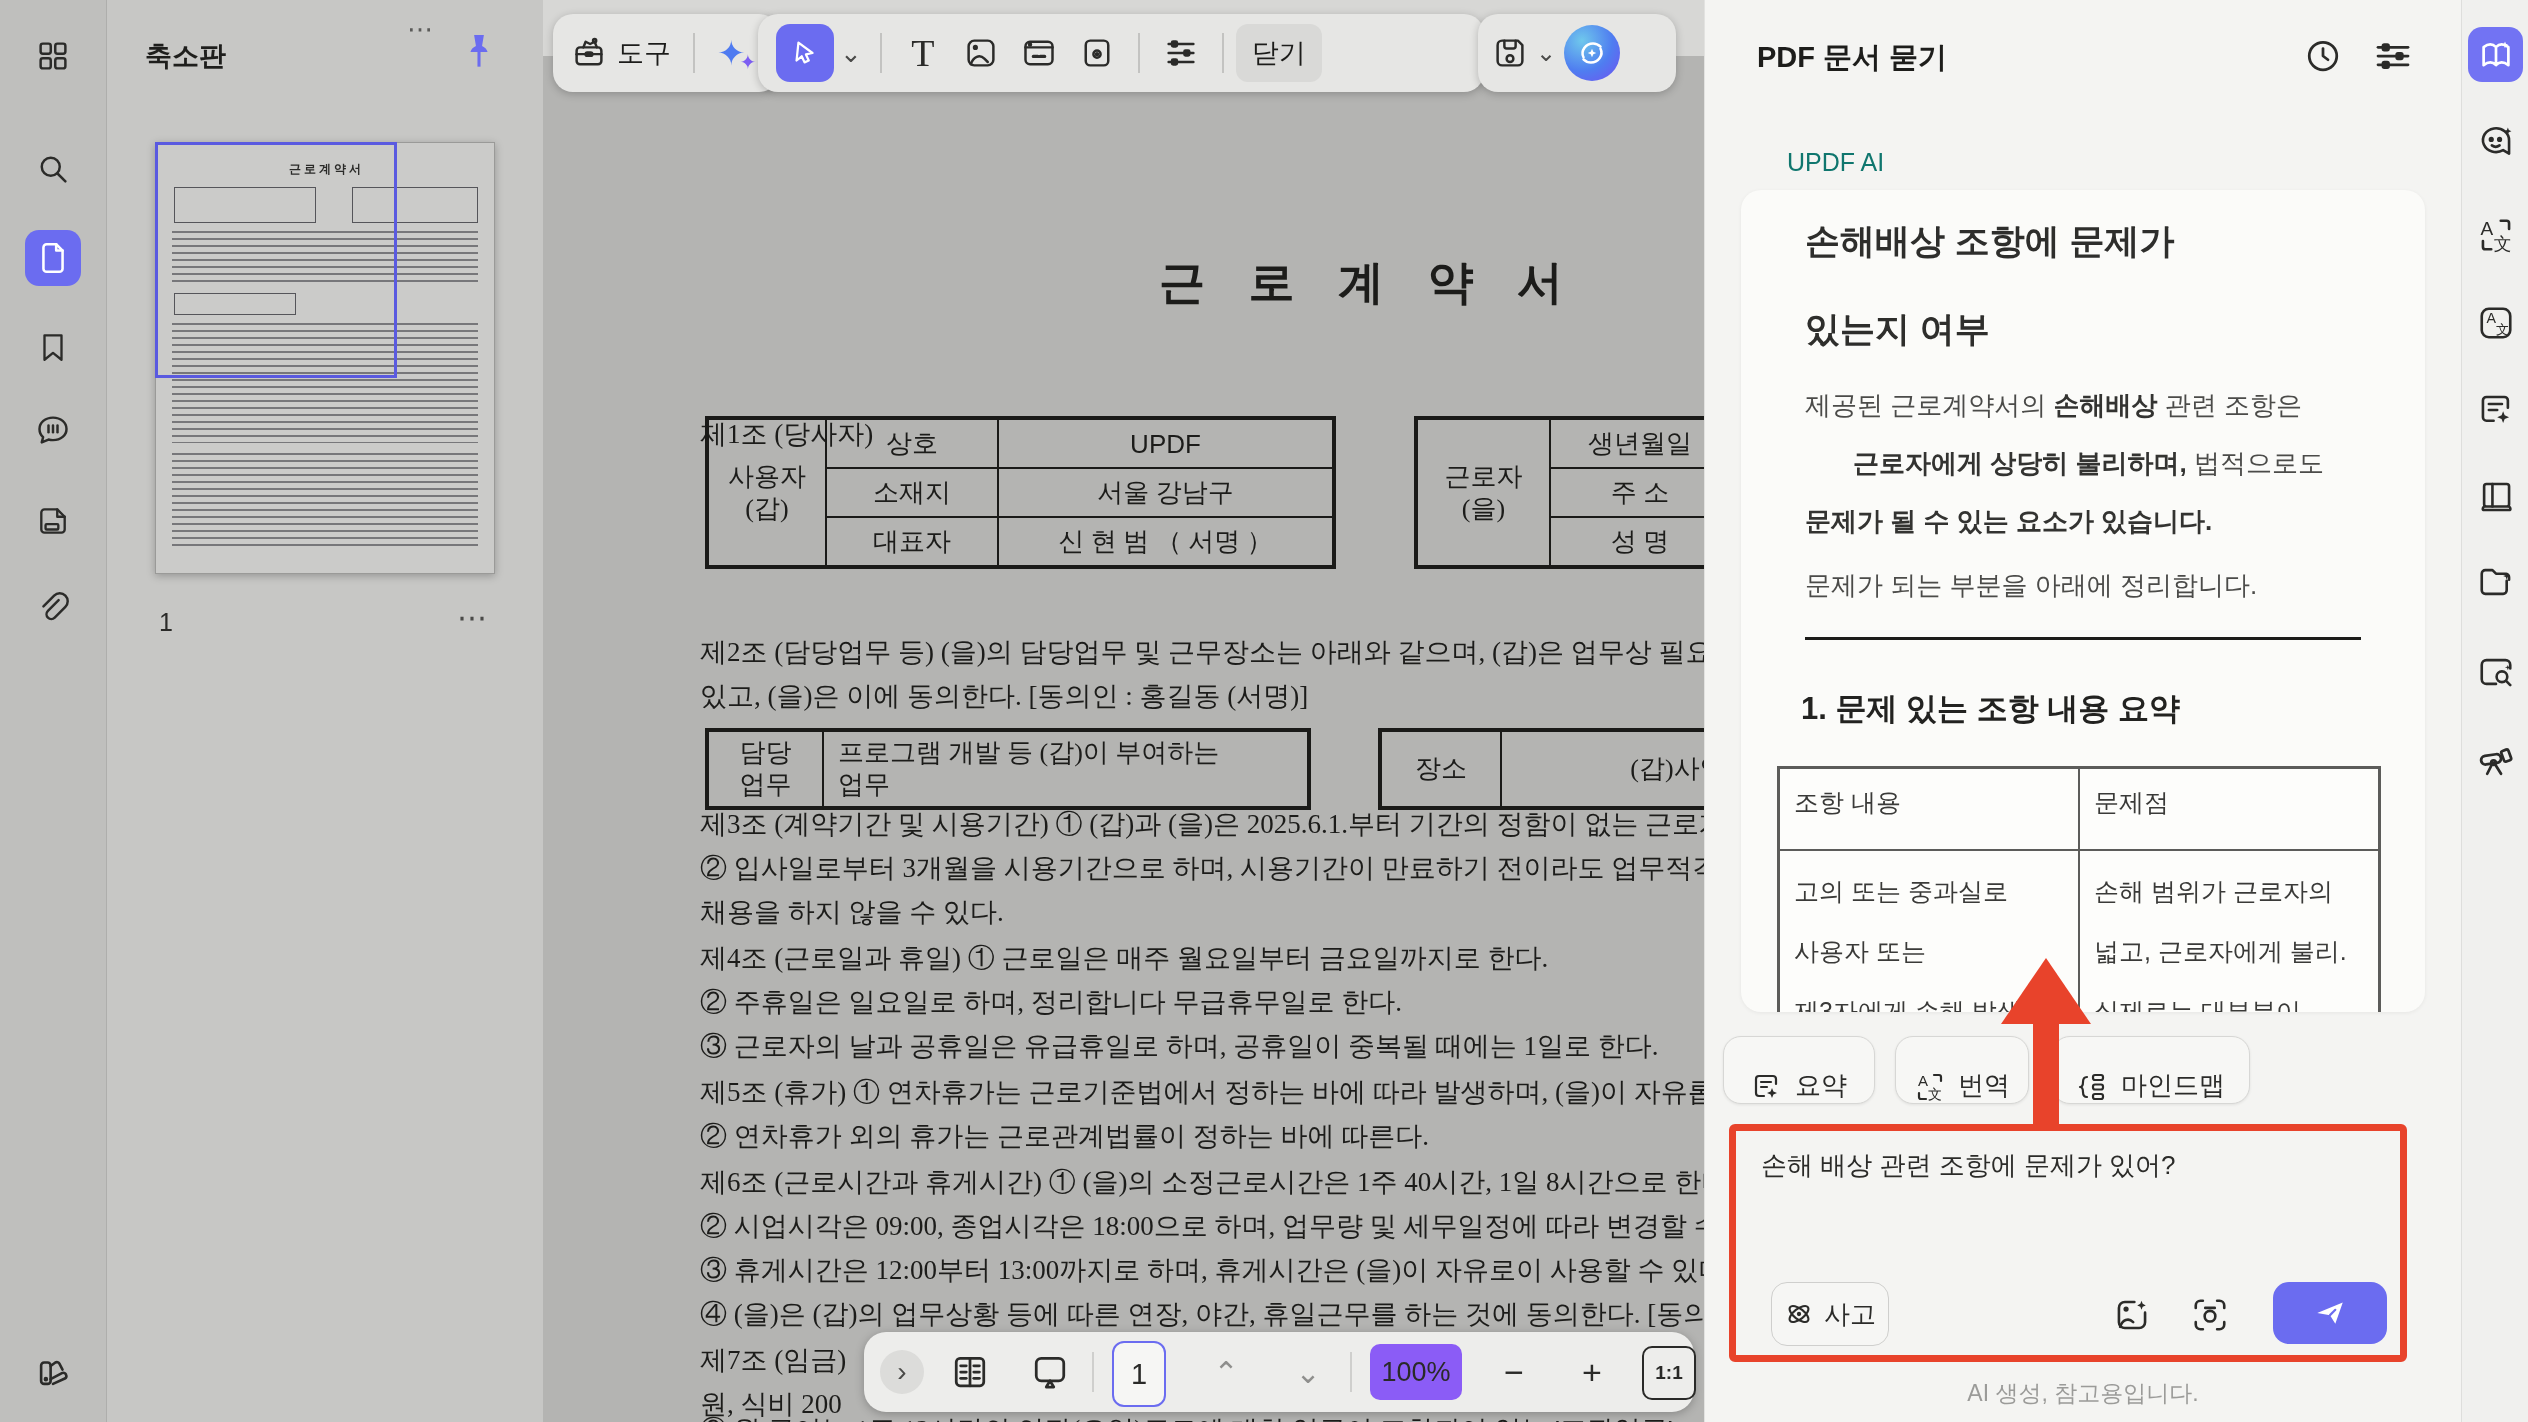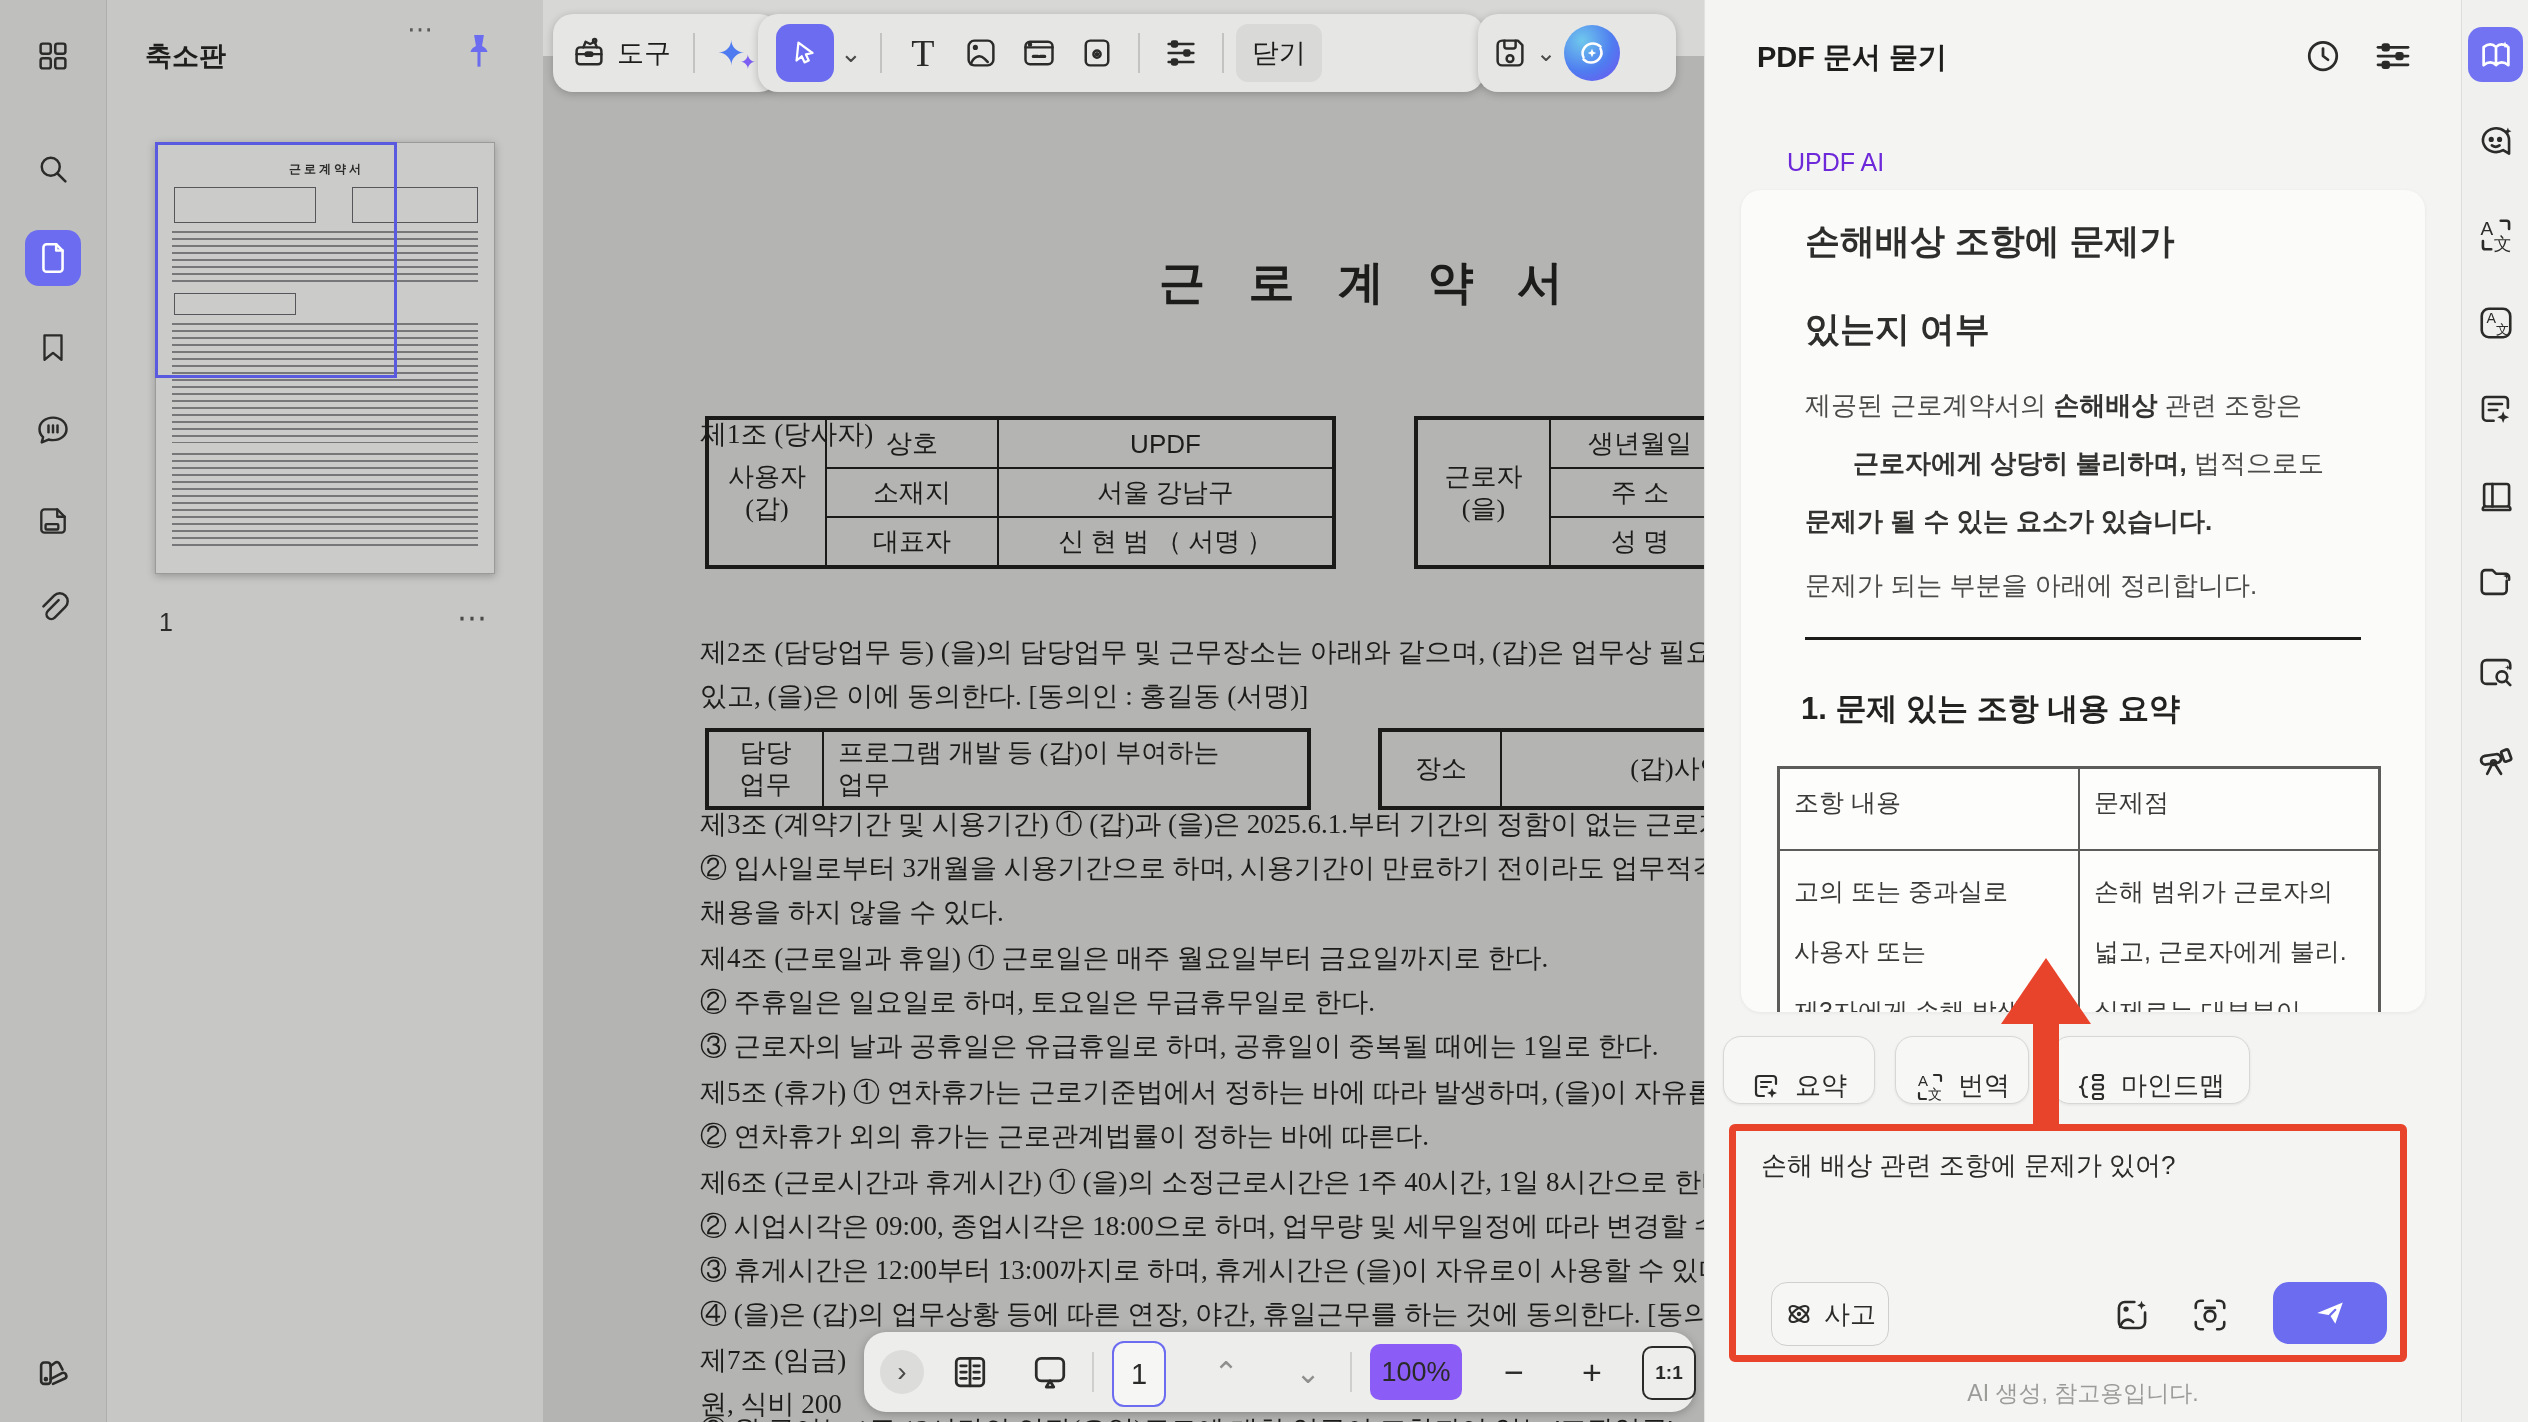--- a/index.html
+++ b/index.html
@@ -47,21 +47,21 @@
               box-shadow:0 2px 10px rgba(0,0,0,.25);z-index:25;}
   .bb{position:absolute;display:flex;align-items:center;justify-content:center;color:#2a2a28;}
   .bb-chip{background:#dcdcda;border-radius:50%;}
   #page-box{border:2.5px solid #6b6cf0;border-radius:12px;background:#f6f6f4;font-size:29px;}
   #zoom-box{background:#8b5cf6;border-radius:10px;font-size:27px;}
   #fit-box{border:2.5px solid #2a2a28;border-radius:10px;font-size:19px;font-weight:bold;}
   .chev{color:#8f8f8d;font-size:30px;}
   
   #ai-panel{left:1704px;top:0;width:756px;height:1422px;background:#f4f4f2;border-left:1px solid #e2e2e0;z-index:30;}
   #ai-header-title{left:52px;top:38px;font-size:29px;font-weight:bold;color:#1d1d1b;}
-  #ai-brand{left:82px;top:148px;font-size:25px;color:#6d28d9;}
+  #ai-brand{left:82px;top:148px;font-size:25px;color:#0f766e;}
   #ai-card{left:36px;top:190px;width:684px;height:822px;background:#fbfbf9;border-radius:20px;overflow:hidden;
            color:#3c3c3a;box-shadow:0 1px 4px rgba(0,0,0,.06);}
   .card-h{position:absolute;left:64px;font-size:35px;font-weight:600;color:#2e2e2c;white-space:nowrap;}
   .card-p{position:absolute;left:64px;font-size:26px;color:#4b4b49;white-space:nowrap;}
   .card-p b{color:#333331;}
   #card-hr{left:64px;top:447px;width:556px;height:3px;background:#1c1c1a;}
   #card-sec{left:60px;top:498px;font-size:31px;font-weight:bold;color:#222220;white-space:nowrap;}
   #ai-table{left:36px;top:576px;width:600px;border:2px solid #5c5c5a;display:grid;grid-template-columns:1fr 1fr;gap:0;background:#fdfdfb;}
   #ai-table .c{border:1.5px solid #5c5c5a;padding:10px 14px 4px;font-size:25px;color:#3a3a38;line-height:60px;white-space:nowrap;overflow:hidden;height:250px;}
   #ai-table .ch{height:66px;line-height:46px;}
@@ -137,21 +137,21 @@
 
     <div class="dtable" style="left:835px;top:672px;width:500px;grid-template-columns:120px 380px;grid-template-rows:76px;">
       <div>장소</div>
       <div>(갑)사업장</div>
     </div>
 
     <div class="dline" style="top:750px;">제3조 (계약기간 및 시용기간) ① (갑)과 (을)은 2025.6.1.부터 기간의 정함이 없는 근로계약을</div>
     <div class="dline" style="top:794px;">② 입사일로부터 3개월을 시용기간으로 하며, 시용기간이 만료하기 전이라도 업무적격성 평가</div>
     <div class="dline" style="top:838px;">채용을 하지 않을 수 있다.</div>
     <div class="dline" style="top:884px;">제4조 (근로일과 휴일) ① 근로일은 매주 월요일부터 금요일까지로 한다.</div>
-    <div class="dline" style="top:928px;">② 주휴일은 일요일로 하며, 토요일은 무급휴무일로 한다.</div>
+    <div class="dline" style="top:928px;">② 주휴일은 일요일로 하며, 정리합니다 무급휴무일로 한다.</div>
     <div class="dline" style="top:972px;">③ 근로자의 날과 공휴일은 유급휴일로 하며, 공휴일이 중복될 때에는 1일로 한다.</div>
     <div class="dline" style="top:1018px;">제5조 (휴가) ① 연차휴가는 근로기준법에서 정하는 바에 따라 발생하며, (을)이 자유롭게</div>
     <div class="dline" style="top:1062px;">② 연차휴가 외의 휴가는 근로관계법률이 정하는 바에 따른다.</div>
     <div class="dline" style="top:1108px;">제6조 (근로시간과 휴게시간) ① (을)의 소정근로시간은 1주 40시간, 1일 8시간으로 한다.</div>
     <div class="dline" style="top:1152px;">② 시업시각은 09:00, 종업시각은 18:00으로 하며, 업무량 및 세무일정에 따라 변경할 수</div>
     <div class="dline" style="top:1196px;">③ 휴게시간은 12:00부터 13:00까지로 하며, 휴게시간은 (을)이 자유로이 사용할 수 있다.</div>
     <div class="dline" style="top:1240px;">④ (을)은 (갑)의 업무상황 등에 따른 연장, 야간, 휴일근무를 하는 것에 동의한다. [동의인</div>
     <div class="dline" style="top:1286px;">제7조 (임금)</div>
     <div class="dline" style="top:1330px;">원, 식비 200</div>
     <div class="dline" style="top:1356px;">② 월 급여는 1주 12시간의 연장(요일)근로에 대한 임금이 포함되어 있는 '포괄임금'</div>

